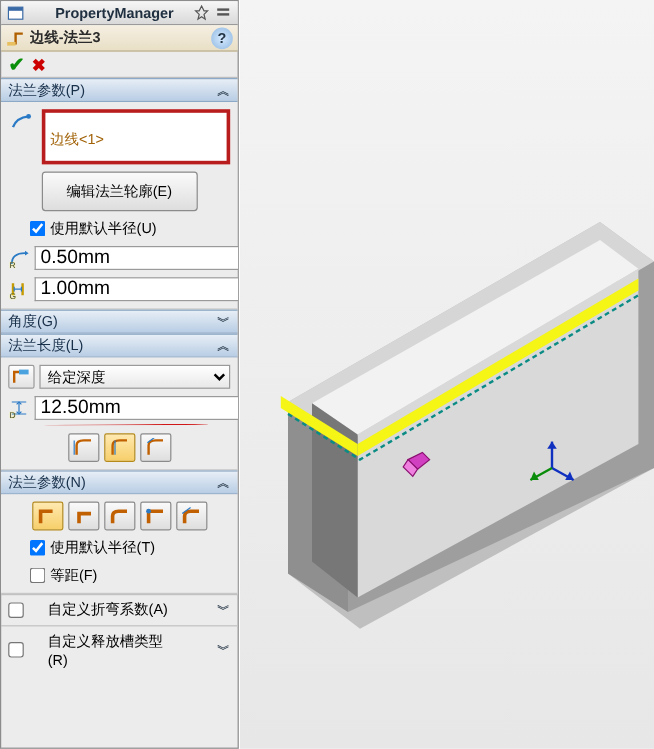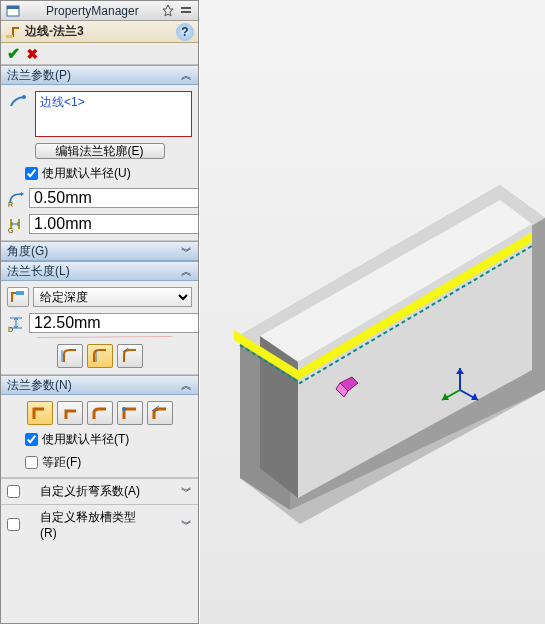--- a/index.html
+++ b/index.html
@@ -1,38 +1,38 @@
 <!DOCTYPE html>
 <html><head>
 <meta charset="utf-8">
 <style>
   * { box-sizing: border-box; margin: 0; padding: 0; font-family: "Microsoft YaHei", "SimSun", Arial, sans-serif; font-size: 12px; }
   body { background: #fff; width: 545px; height: 624px; overflow: hidden; position: relative; }
   .viewport { position: absolute; left: 200px; top: 0; right: 0; bottom: 0; background: linear-gradient(#f4f4f4,#e7e7e7); }
   .panel { width: 199px; height: 624px; background: #ececec; border: 1px solid #8c8c8c; display: flex; flex-direction: column; position: relative; z-index: 2; }
   .pm-header { height: 20px; background: linear-gradient(#f6f6f6,#d9d9d9); border-bottom: 1px solid #9a9a9a; display: flex; align-items: center; padding: 0 4px; }
   .pm-header .icon { width: 16px; height: 16px; display:inline-flex;align-items:center;justify-content:center; }
-  .pm-header .title { font-weight: normal; color: #203040; margin-left: 4px; flex: 1; padding-left: 21px; }
+  .pm-header .title { font-weight: bold; color: #203040; margin-left: 4px; flex: 1; padding-left: 21px; }
   .pin-icons { display:flex; gap:2px; }
   .feat-bar { height: 22px; background: linear-gradient(#f5efe2,#e9dfc6); border-bottom: 1px solid #b7a87e; display:flex; align-items:center; padding: 0 4px; justify-content: center; }
   .feat-icon { width:16px;height:16px;display:inline-flex;align-items:center;justify-content:center;margin-right:4px; }
   .feat-name { font-weight: bold; color: #2a2a2a; flex:1; }
   .help-icon { width:18px;height:18px;border-radius:50%;background:radial-gradient(#d6eaff,#8fb7e0);display:inline-flex;align-items:center;justify-content:center;color:#234;font-weight:bold; }
   .okcancel { height: 22px; display:flex;align-items:center;gap:6px;padding:0 6px;border-bottom:1px solid #bdbdbd; }
   .ok-icon { color:#0a8f0a; font-size:16px; font-weight:bold; cursor:pointer; }
   .cancel-icon { color:#c00; font-size:14px; font-weight:bold; cursor:pointer; }
   .scroll { flex:1; overflow-y:auto; }
   .section-hdr { height:20px; background: linear-gradient(#e7eef6,#b8cde4); border-top:1px solid #8ca9c7; border-bottom:1px solid #8ca9c7; display:flex;align-items:center;padding:0 6px;color:#18304a;cursor:pointer; }
   .section-hdr .label { flex:1; }
   .chev { font-size:11px;color:#234; }
   .section-body { padding:6px; border-bottom:1px solid #c7c7c7; background:#ececec; display:flex;flex-direction:column;gap:6px; }
   .edge-row { display:flex; align-items:flex-start; gap:6px; }
   .edge-icon { width:22px;height:22px;display:inline-flex;align-items:center;justify-content:center; }
-  .edge-list { flex:1; height:46px;background:#fff;border:1px solid #b91c1c;padding:2px 4px;color:#1d4ed8; }
-  .wide-btn { width: 130px; margin: 0 auto; height:16px;background:linear-gradient(#fafafa,#dedede);border:1px solid #8b8b8b;border-radius:3px;cursor:pointer;display:flex;align-items:center;justify-content:center; }
+  .edge-list { flex:1; height:46px;background:#fff;border:3px solid #b91c1c;padding:14px 4px;color:#a16207; }
+  .wide-btn { width: 130px; margin: 0 auto; height:33px;background:linear-gradient(#fafafa,#dedede);border:1px solid #8b8b8b;border-radius:3px;cursor:pointer;display:flex;align-items:center;justify-content:center; }
   .chk-row { display:flex;align-items:center;gap:4px;padding-left:18px; }
   .chk-row input[type=checkbox]{ width:13px;height:13px; }
   .input-row { display:flex;align-items:center;gap:4px; }
   .input-row .ricon { width:22px;height:18px;display:inline-flex;align-items:center;justify-content:center;position:relative; }
   .input-row .ricon .y { position:absolute;left:1px;bottom:-1px;font-size:7px;color:#444;text-shadow:0 0 1px #ff0; }
   .spin { flex:1; display:flex; height:20px; }
   .spin input { flex:1; border:1px solid #9a9a9a; border-right:none; padding:0 4px; background:#fff; font-size:16px; }
   .spin .btns { width:16px;display:flex;flex-direction:column; }
   .spin .btns span { flex:1;background:linear-gradient(#f5f5f5,#d0d0d0);border:1px solid #888;display:flex;align-items:center;justify-content:center;font-size:7px;line-height:1;cursor:pointer;color:#333; }
   .spin .btns span:first-child{border-bottom:none;}

